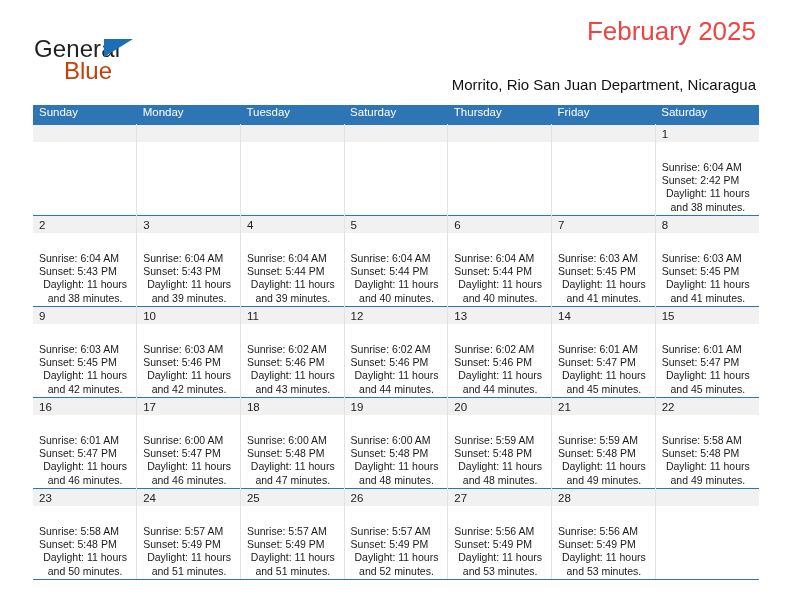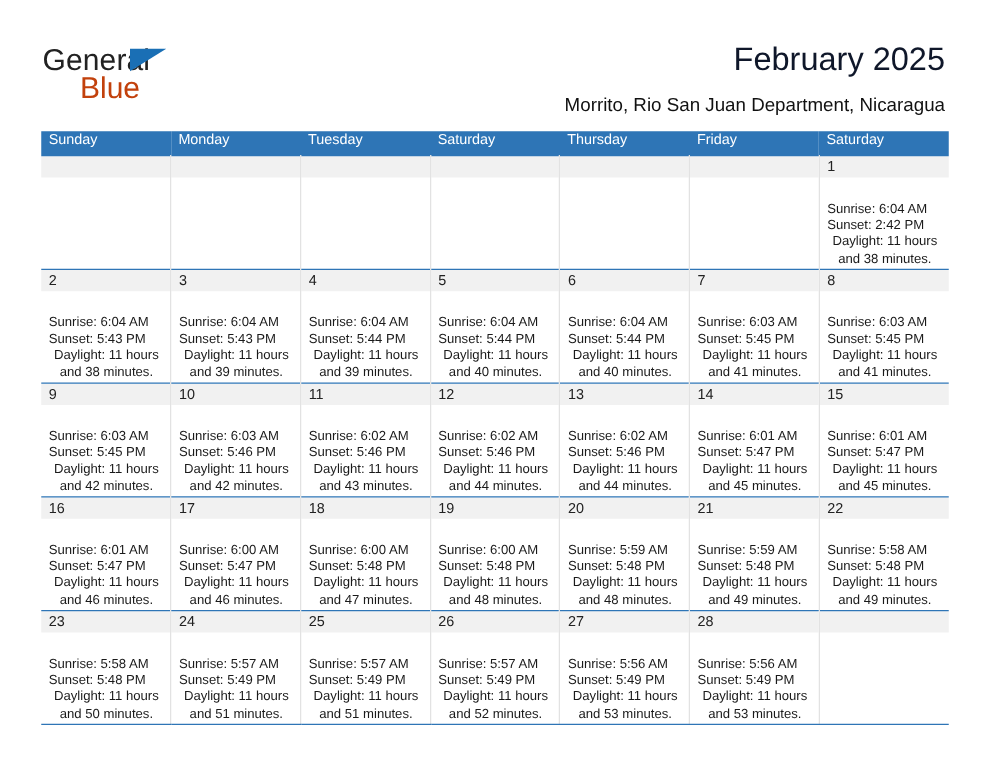--- a/index.html
+++ b/index.html
@@ -57,23 +57,23 @@
     position: absolute;
     left: 30px;
     top: 22px;
     font-size: 24px;
     color: #c2410c;
     line-height: 26px;
   }
   .title {
     position: absolute;
     right: 36px;
-    top: 32px;
+    top: 16px;
     font-size: 26px;
-    color: #0f172a;
+    color: #ef4444;
     text-align: center;
     white-space: nowrap;
   }
   .subtitle {
     position: absolute;
     right: 36px;
     top: 76px;
     font-size: 15px;
     color: #111111;
     text-align: right;

